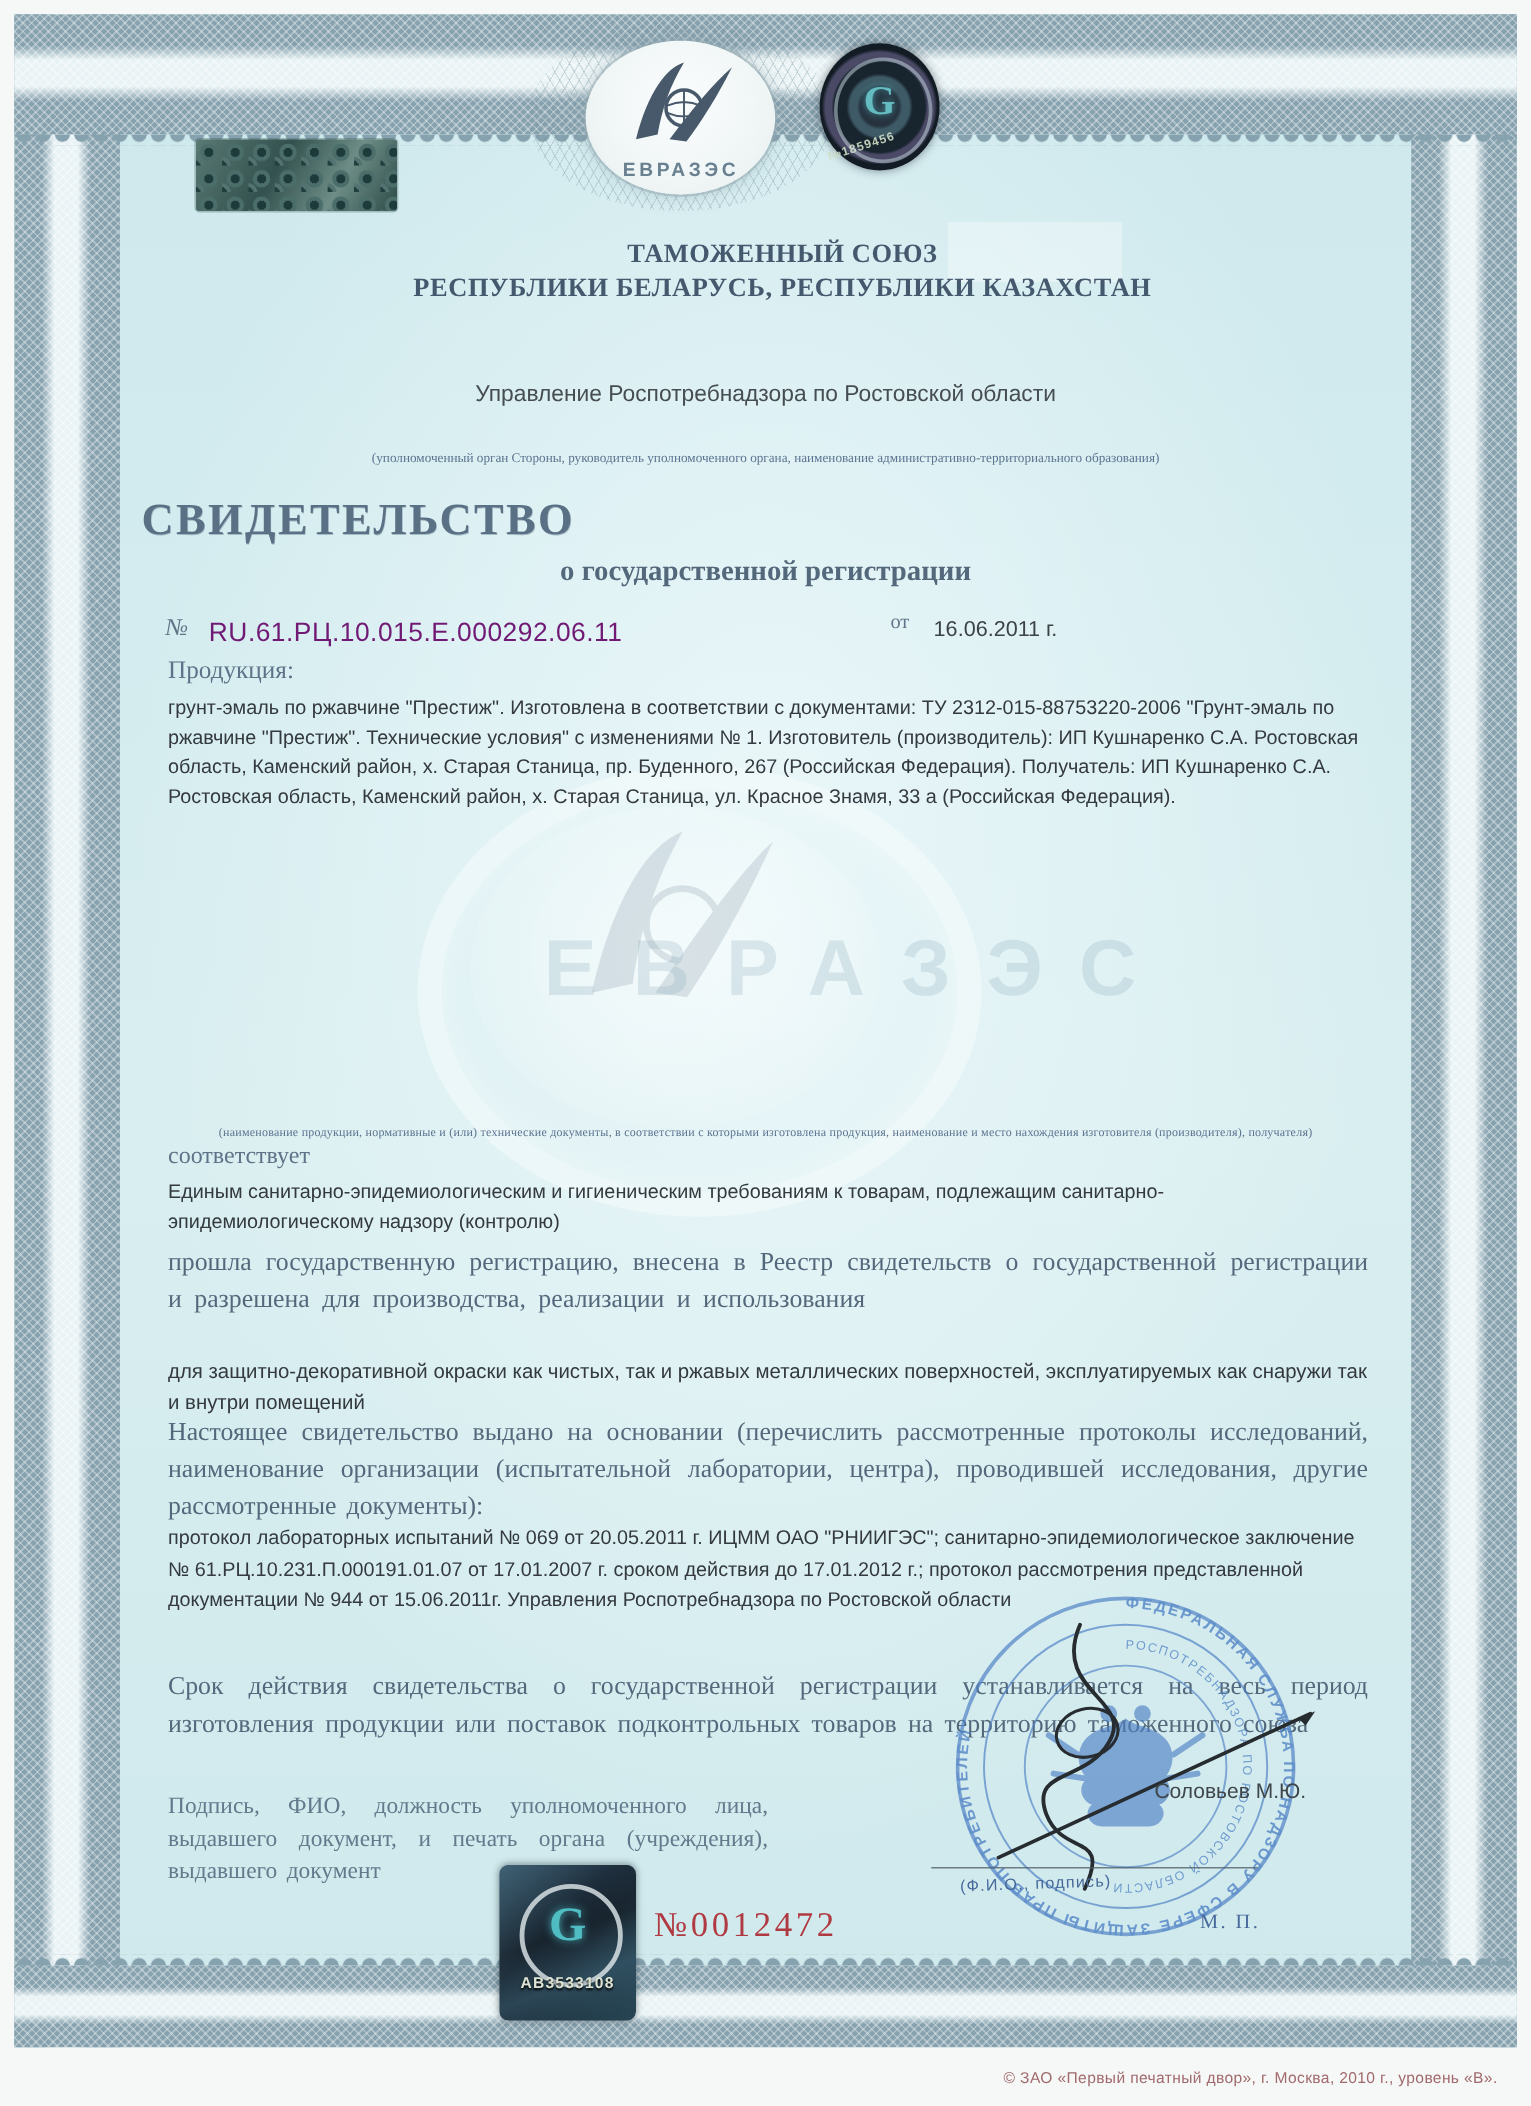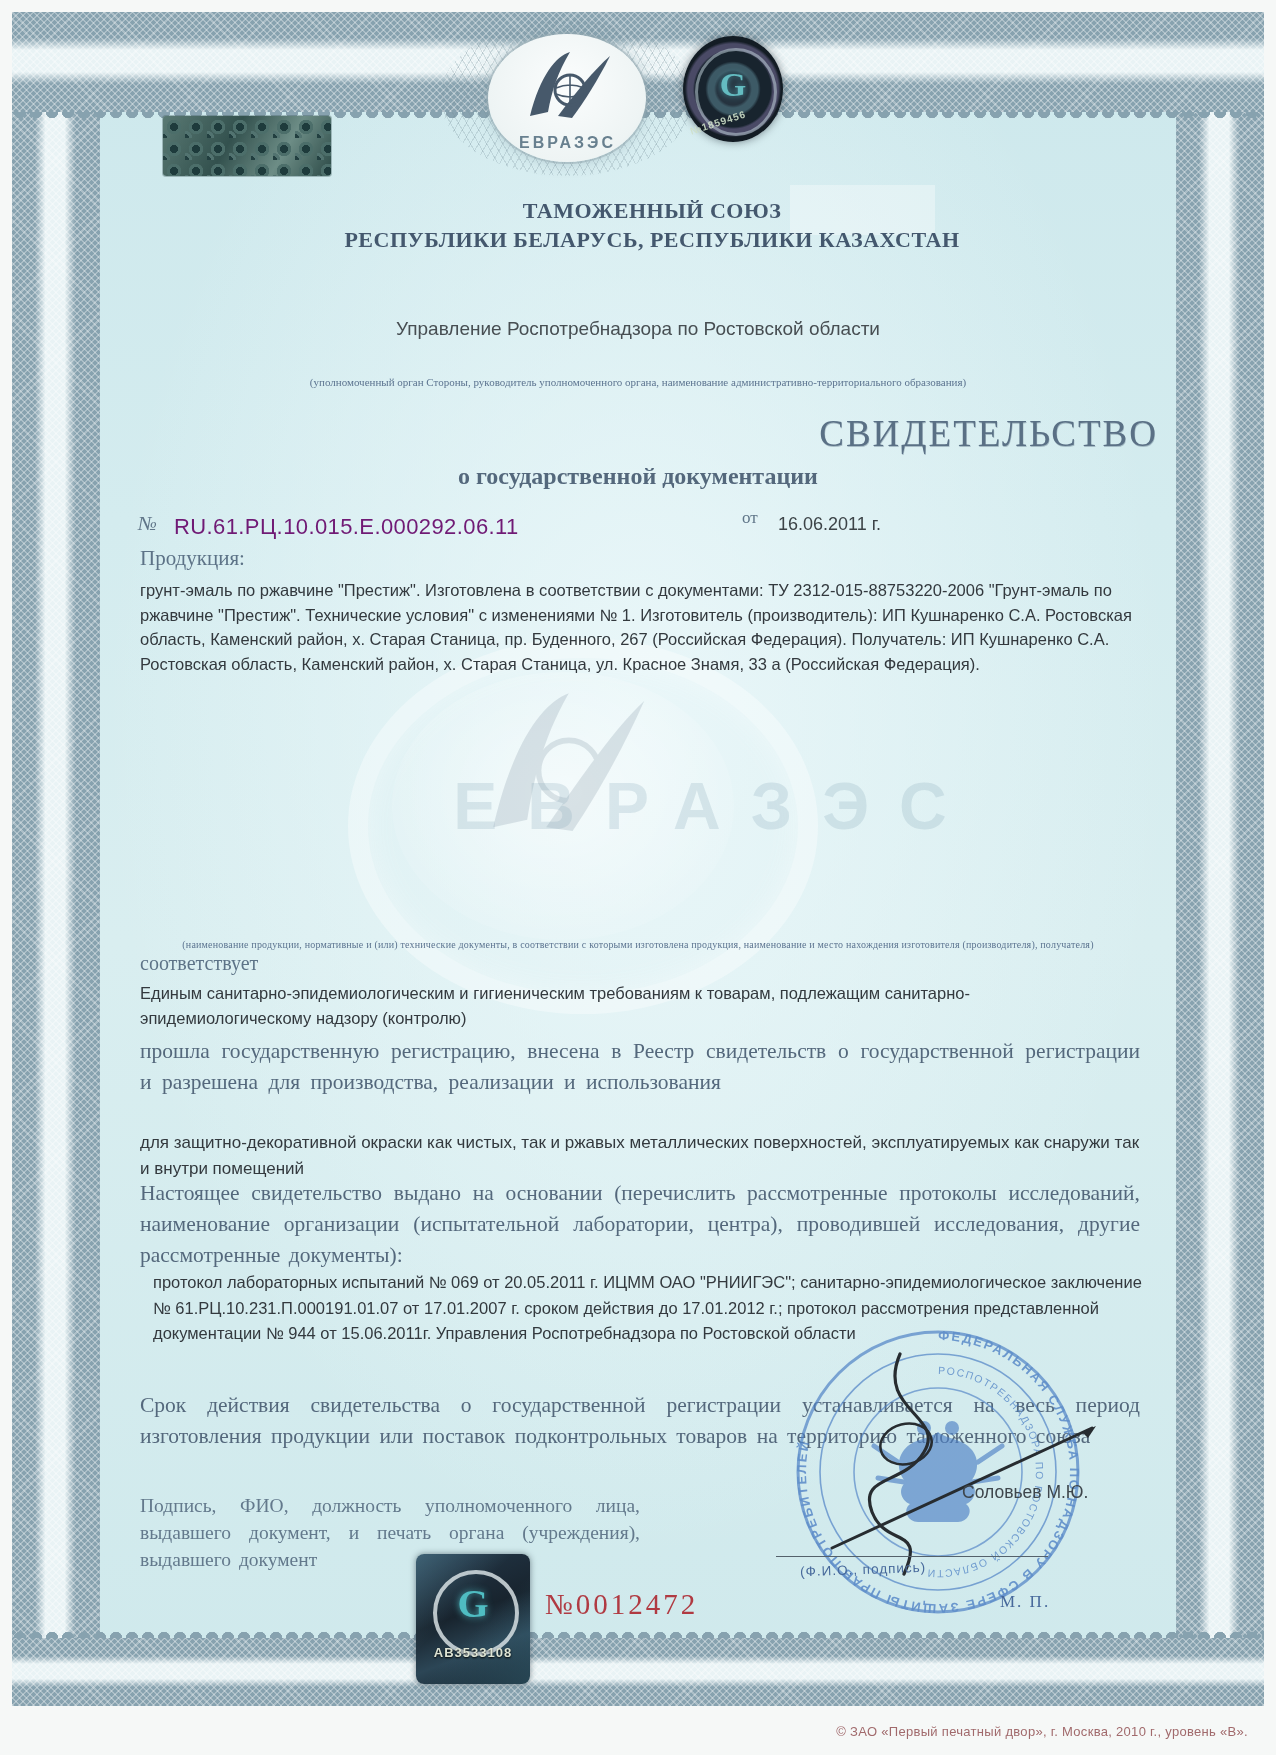--- a/index.html
+++ b/index.html
@@ -91,22 +91,22 @@
   
   .org-lines{position:absolute;left:132px;top:196px;width:1040px;text-align:center;
     font-family:"Liberation Serif",serif;font-weight:bold;font-size:22px;line-height:29px;
     color:#44586e;letter-spacing:0.5px;}
   .authority-lines{position:absolute;left:118px;top:284px;width:1040px;text-align:center;
     font-size:19px;line-height:26px;color:#474e52;margin-top:32px;}
   .caption{font-family:"Liberation Serif",serif;color:#5c7490;text-align:center;}
   .caption-1{position:absolute;left:118px;top:376px;width:1040px;font-size:11px;}
   .caption-2{position:absolute;left:104px;top:939px;width:1068px;font-size:10px;letter-spacing:0.2px;}
 
-  .title-main{position:absolute;left:118px;top:412px;width:1040px;text-align:right;
-    font-family:"Liberation Serif",serif;font-weight:normal;font-size:37px;letter-spacing:2px;
+  .title-main{position:absolute;left:118px;top:412px;width:1040px;text-align:left;
+    font-family:"Liberation Serif",serif;font-weight:bold;font-size:37px;letter-spacing:2px;
     color:#5a7085;text-shadow:0.5px 0.5px 0 rgba(90,112,133,0.4);}
   .title-sub{position:absolute;left:118px;top:463px;width:1040px;text-align:center;
     font-family:"Liberation Serif",serif;font-weight:bold;font-size:24px;color:#54687c;}
 
   .reg-line{position:absolute;left:138px;top:510px;width:1000px;height:32px;}
   .reg-no-label{position:absolute;left:0;top:2px;font-family:"Liberation Serif",serif;
     font-style:italic;font-size:20px;color:#5f7588;}
   .reg-number{position:absolute;left:36px;top:4px;font-size:22px;color:#701a75;letter-spacing:0.4px;}
   .reg-date-label{position:absolute;left:604px;top:-2px;font-family:"Liberation Serif",serif;
     font-size:17px;color:#5f7588;}
@@ -131,21 +131,21 @@
 
   .compliance-label{position:absolute;left:140px;top:952px;font-size:20px;}
   .compliance-text{position:absolute;left:140px;top:981px;width:960px;font-size:16.5px;line-height:25px;}
 
   .para-serif{font-family:"Liberation Serif",serif;color:#54687c;font-size:21.5px;
     line-height:31px;text-align:justify;word-spacing:5px;}
   .reg-statement{position:absolute;left:140px;top:1036px;width:1000px;}
   .reg-statement-val{position:absolute;left:140px;top:1130px;width:1000px;font-size:17px;line-height:25.5px;}
 
   .basis-tmpl{position:absolute;left:140px;top:1178px;width:1000px;word-spacing:3px;}
-  .basis-val{position:absolute;left:140px;top:1270px;width:1000px;font-size:16.5px;line-height:25.5px;margin-left:13px;}
+  .basis-val{position:absolute;left:140px;top:1270px;width:1000px;font-size:16.5px;line-height:25.5px;}
 
   .validity{position:absolute;left:140px;top:1390px;width:1000px;word-spacing:4px;}
 
   .sign-caption{position:absolute;left:140px;top:1492px;width:500px;
     font-family:"Liberation Serif",serif;font-size:19.5px;line-height:27px;color:#63798c;
     text-align:justify;word-spacing:3px;}
 
   
   .holo-square{
     position:absolute;left:416px;top:1554px;width:114px;height:130px;border-radius:8px;
@@ -219,21 +219,21 @@
   <div class="org-lines">
     <div>ТАМОЖЕННЫЙ СОЮЗ</div>
     <div>РЕСПУБЛИКИ БЕЛАРУСЬ, РЕСПУБЛИКИ КАЗАХСТАН</div>
   </div>
   <div class="authority-lines">
     <div>Управление Роспотребнадзора по Ростовской области</div>
   </div>
   <div class="caption caption-1">(уполномоченный орган Стороны, руководитель уполномоченного органа, наименование административно-территориального образования)</div>
 
   <div class="title-main">СВИДЕТЕЛЬСТВО</div>
-  <div class="title-sub">о государственной документации</div>
+  <div class="title-sub">о государственной регистрации</div>
 
   <div class="reg-line">
     <span class="reg-no-label">№</span>
     <span class="reg-number">RU.61.РЦ.10.015.Е.000292.06.11</span>
     <span class="reg-date-label">от</span>
     <span class="reg-date">16.06.2011 г.</span>
   </div>
 
   <div class="wm-ring"></div>
   <div class="wm-oval"></div>

